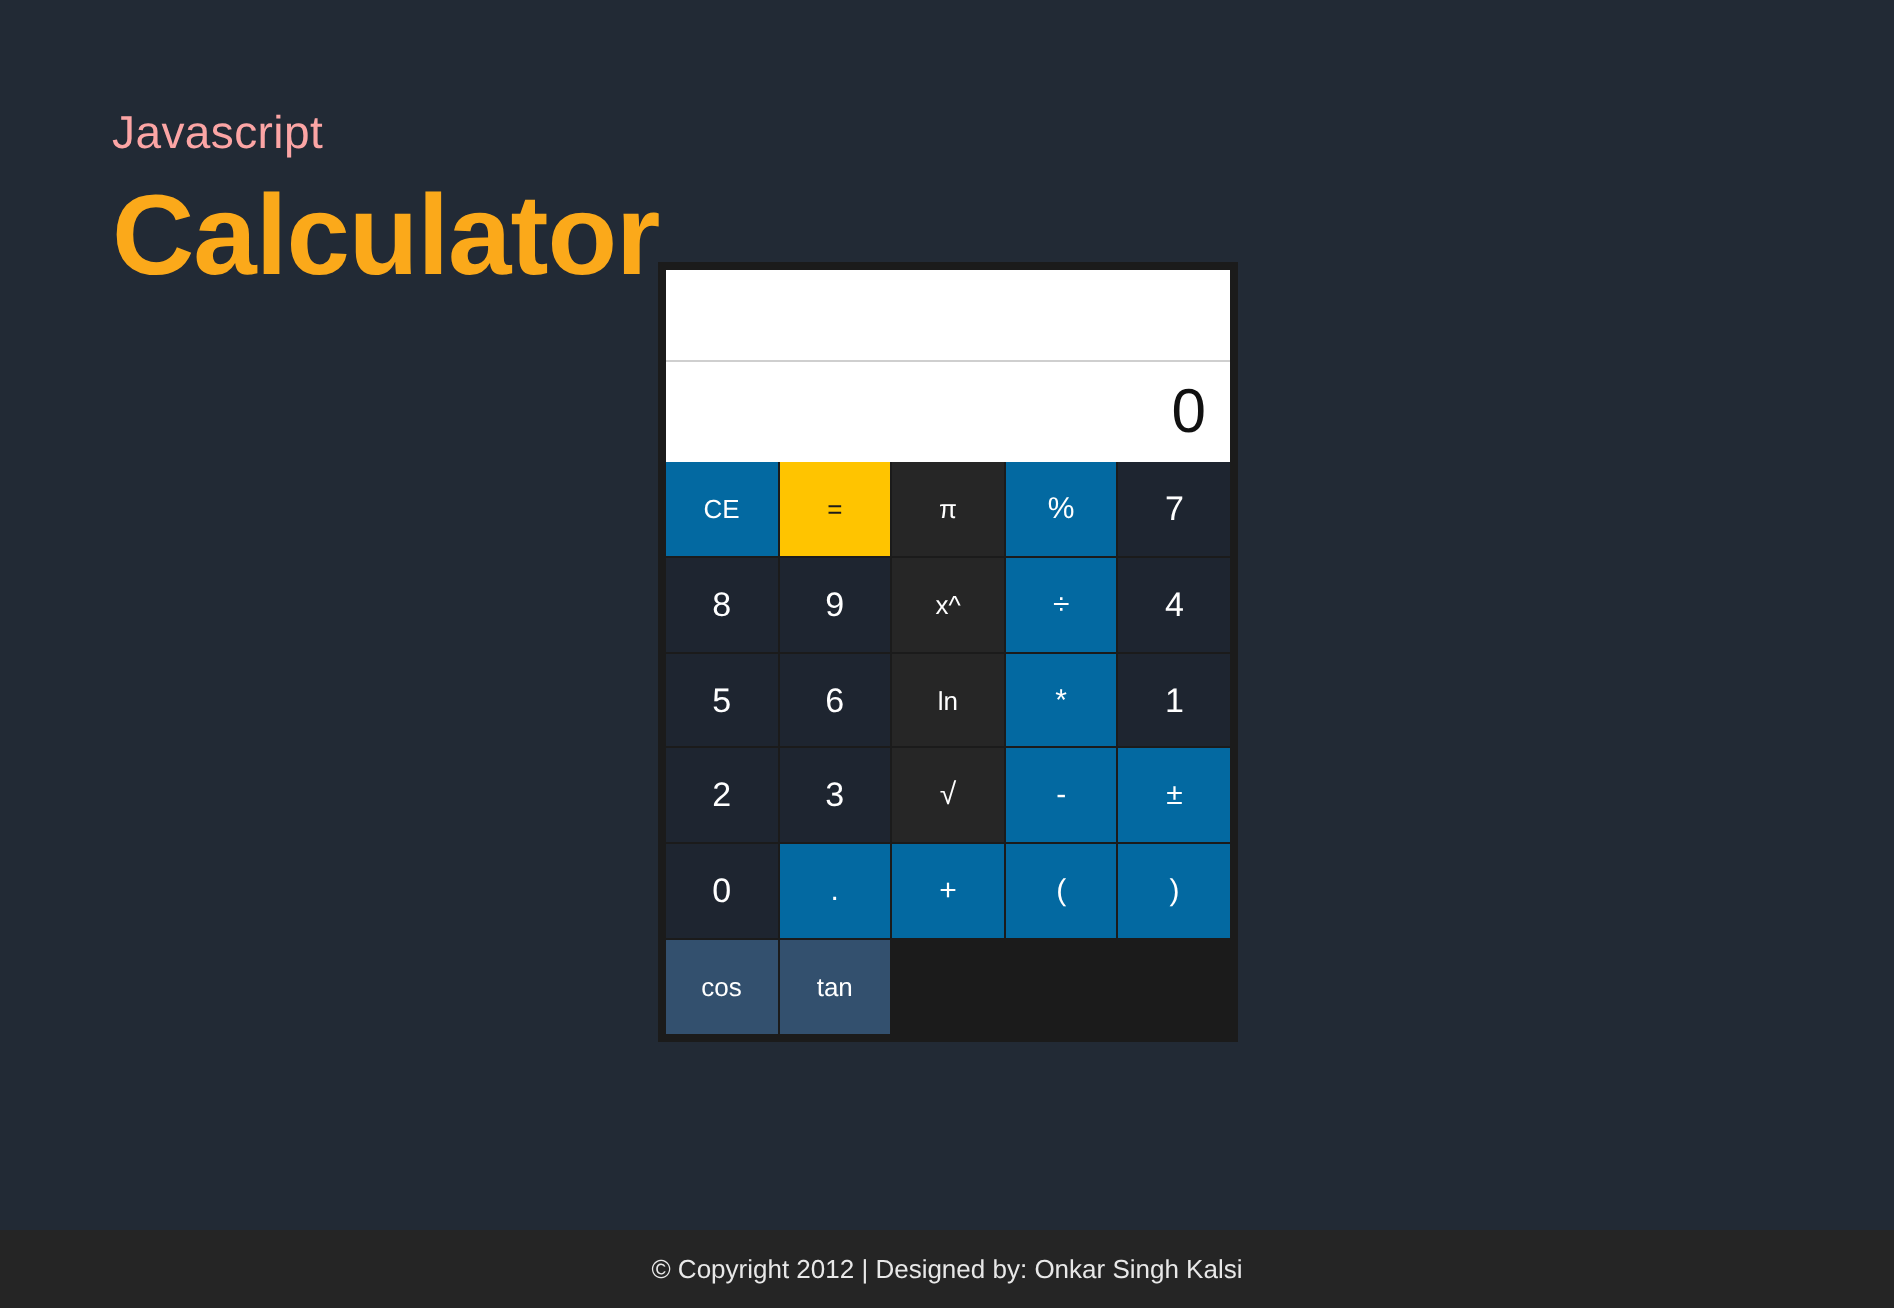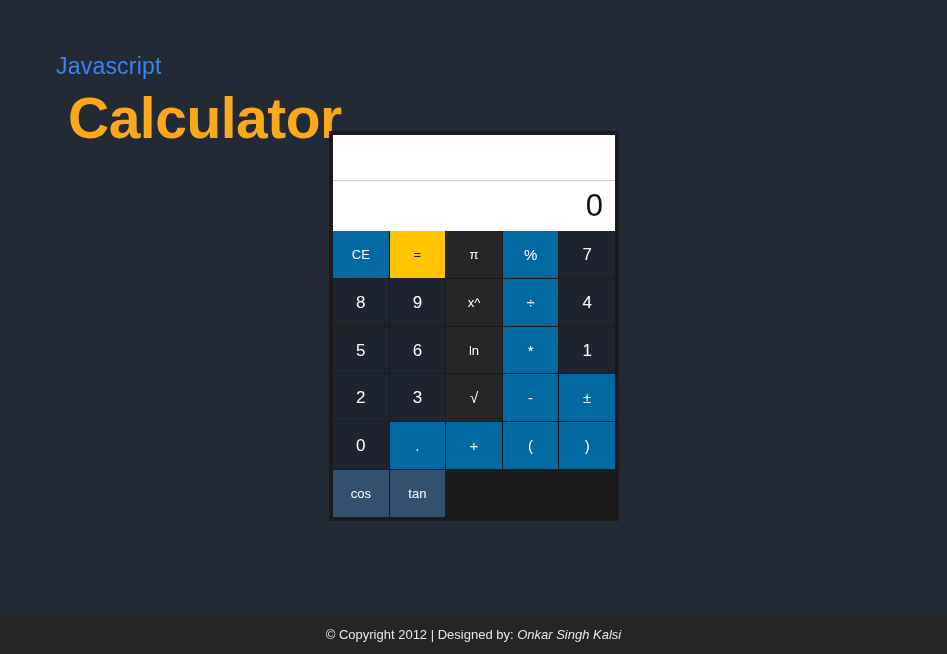--- a/index.html
+++ b/index.html
@@ -20,33 +20,32 @@
   
   #heading {
     position: absolute;
     left: 56px;
     top: 54px;
     z-index: 1;
   }
 
   #subtitle {
     font-size: 23px;
-    color: #3b82f6;
+    color: #fca5a5;
     letter-spacing: 0.2px;
     line-height: 1.1;
   }
 
   #title {
     font-size: 57px;
     font-weight: bold;
     color: #fba91a;
     line-height: 1.05;
     margin-top: 10px;
     letter-spacing: -0.5px;
-    margin-left: 12px;
   }
 
   
   #calculator {
     position: absolute;
     left: 329px;
     top: 131px;
     width: 290px;
     height: 390px;
     background: #1b1b1b;
@@ -142,21 +141,20 @@
     justify-content: center;
   }
 
   #footer-text {
     color: #e8e8e8;
     font-size: 13px;
     white-space: pre;
   }
 
   #footer-author {
-    font-style: italic;
     margin-top: 17px;
   }
 </style>
 </head>
 <body>
 
 <div id="heading">
   <div id="subtitle">Javascript</div>
   <div id="title">Calculator</div>
 </div>

